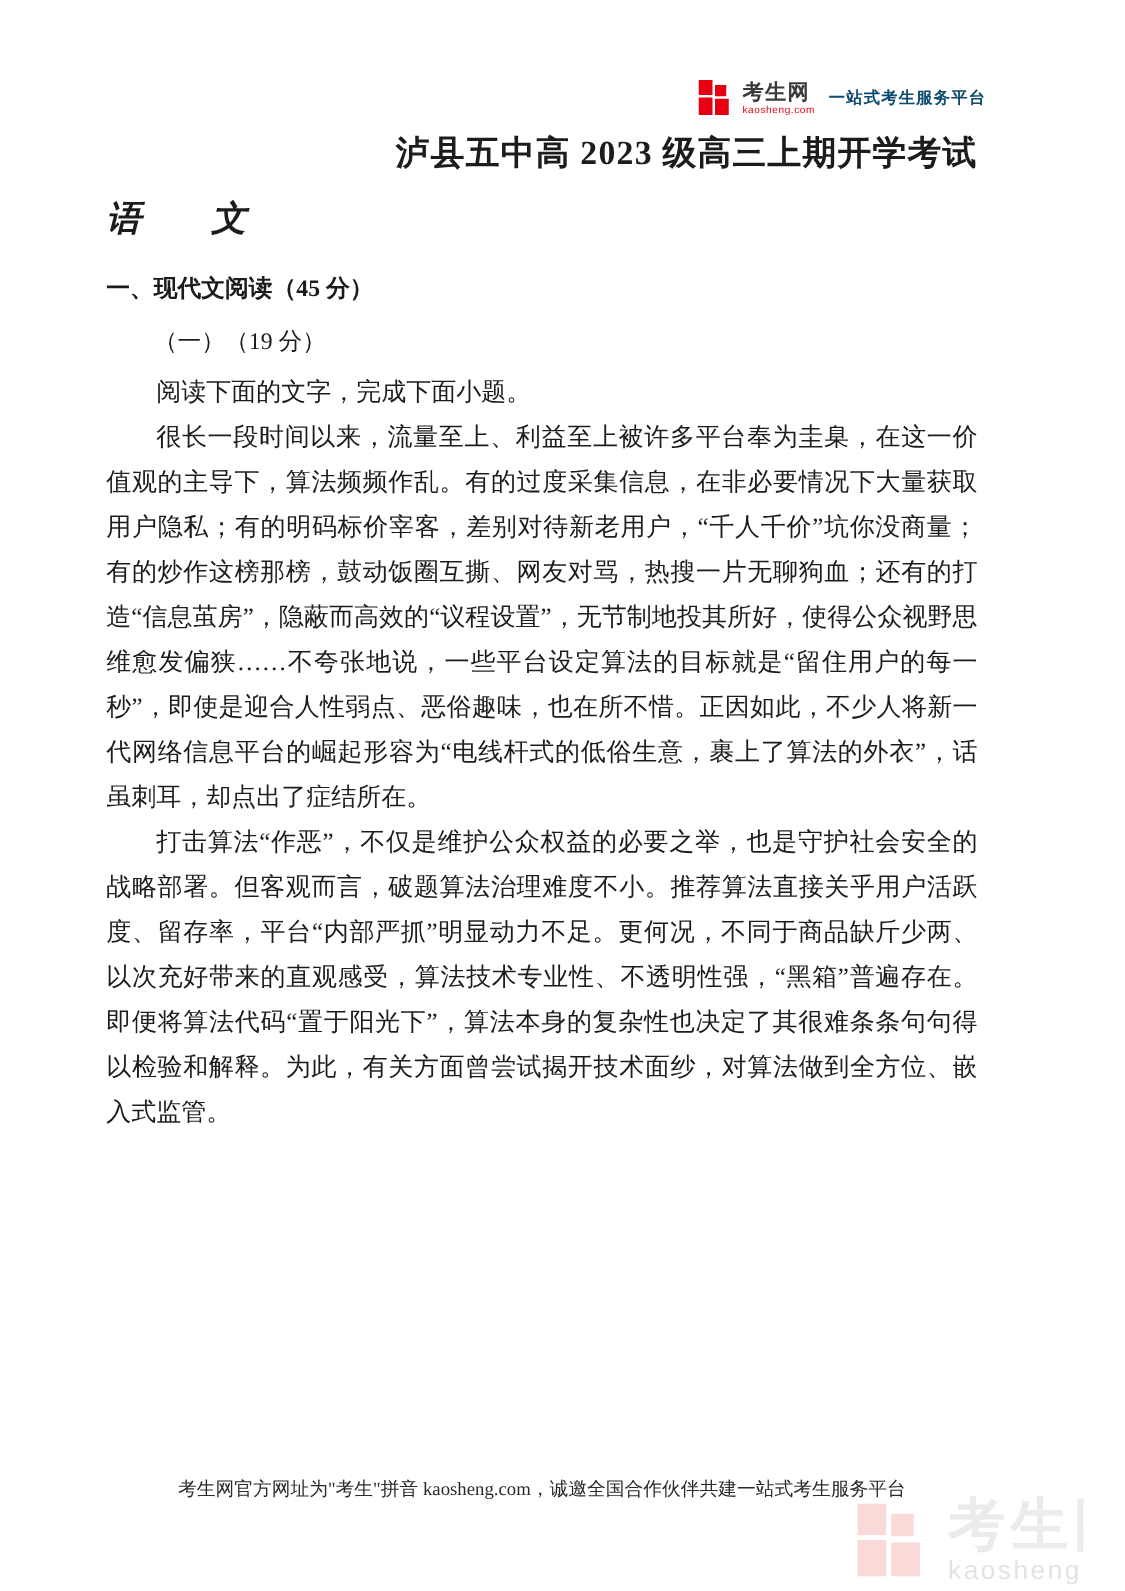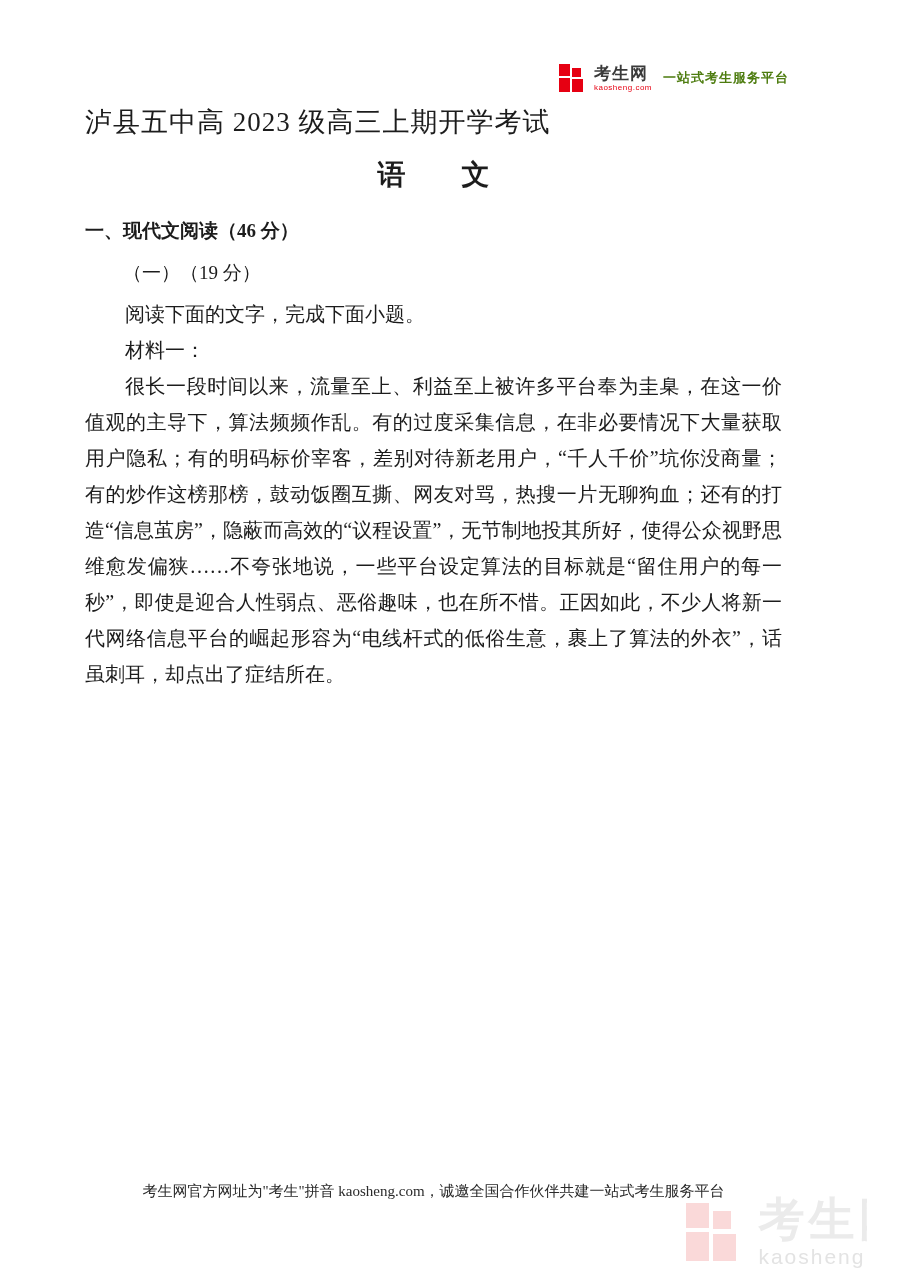--- a/index.html
+++ b/index.html
@@ -15,25 +15,25 @@
   .brand { position:absolute; top:64px; right:78px; display:flex; align-items:center; gap:7px; }
   .brand-icon { position:relative; width:28px; height:28px; }
   .brand-icon .blk { position:absolute; background:#e60012; }
   .brand-icon .b1 { left:0; top:0; width:11px; height:12px; }
   .brand-icon .b2 { left:0; top:14px; width:11px; height:14px; }
   .brand-icon .b3 { left:13px; top:4px; width:9px; height:9px; }
   .brand-icon .b4 { left:13px; top:15px; width:11px; height:13px; }
   .brand-text { display:flex; flex-direction:column; line-height:1; }
   .brand-name { font-family:"Liberation Sans",sans-serif; font-weight:bold; font-size:17px; color:#3a3a3a; letter-spacing:1px; }
   .brand-domain { font-family:"Liberation Sans",sans-serif; font-size:8px; color:#e60012; margin-top:2px; letter-spacing:0.5px; }
-  .brand-tagline { font-family:"Liberation Sans",sans-serif; font-size:13px; font-weight:bold; color:#4d7c0f; margin-left:4px; letter-spacing:1px; }
+  .brand-tagline { font-family:"Liberation Sans",sans-serif; font-size:13px; font-weight:bold; color:#0c4a6e; margin-left:4px; letter-spacing:1px; }
   
   .doc { padding:0 85px; }
-  .doc-title { margin:104px 0 0 0; text-align:left; font-size:27px; font-weight:normal; letter-spacing:1px; }
-  .doc-subject { margin:16px 0 0 0; text-align:center; font-size:28px; font-weight:bold; }
+  .doc-title { margin:104px 0 0 0; text-align:right; font-size:27px; font-weight:bold; letter-spacing:1px; }
+  .doc-subject { margin:16px 0 0 0; text-align:left; font-size:28px; font-weight:bold;font-style:italic; }
   .section-heading { margin:24px 0 0 0; font-size:19px; font-weight:bold; }
   .subsection-heading { margin:16px 0 0 0; font-size:19px; font-weight:normal; text-indent:2em; }
   .line { margin:0; font-size:20px; line-height:36px; text-indent:2em; text-align:justify; }
   .intro { margin-top:10px; }
   
   .footer { position:absolute; left:0; right:0; bottom:72px; text-align:center; font-size:15px; color:#2a2a2a; }
   
   .watermark { position:absolute; bottom:6px; right:-52px; display:flex; align-items:center; gap:14px; opacity:1; }
   .wm-icon { position:relative; width:58px; height:58px; }
   .wm-icon .blk { position:absolute; background:#fad9d9; }
@@ -60,25 +60,25 @@
     <div class="brand-text">
       <span class="brand-name">考生网</span>
       <span class="brand-domain">kaosheng.com</span>
     </div>
     <span class="brand-tagline">一站式考生服务平台</span>
   </div>
 
   <div class="doc">
     <h1 class="doc-title">泸县五中高 2023 级高三上期开学考试</h1>
     <h2 class="doc-subject">语　　文</h2>
-    <h3 class="section-heading">一、现代文阅读（46 分）</h3>
+    <h3 class="section-heading">一、现代文阅读（45 分）</h3>
     <h4 class="subsection-heading">（一）（19 分）</h4>
     <p class="line intro">阅读下面的文字，完成下面小题。</p>
-    <p class="line">材料一：</p>
     <p class="line">很长一段时间以来，流量至上、利益至上被许多平台奉为圭臬，在这一价值观的主导下，算法频频作乱。有的过度采集信息，在非必要情况下大量获取用户隐私；有的明码标价宰客，差别对待新老用户，“千人千价”坑你没商量；有的炒作这榜那榜，鼓动饭圈互撕、网友对骂，热搜一片无聊狗血；还有的打造“信息茧房”，隐蔽而高效的“议程设置”，无节制地投其所好，使得公众视野思维愈发偏狭……不夸张地说，一些平台设定算法的目标就是“留住用户的每一秒”，即使是迎合人性弱点、恶俗趣味，也在所不惜。正因如此，不少人将新一代网络信息平台的崛起形容为“电线杆式的低俗生意，裹上了算法的外衣”，话虽刺耳，却点出了症结所在。</p>
+    <p class="line">打击算法“作恶”，不仅是维护公众权益的必要之举，也是守护社会安全的战略部署。但客观而言，破题算法治理难度不小。推荐算法直接关乎用户活跃度、留存率，平台“内部严抓”明显动力不足。更何况，不同于商品缺斤少两、以次充好带来的直观感受，算法技术专业性、不透明性强，“黑箱”普遍存在。即便将算法代码“置于阳光下”，算法本身的复杂性也决定了其很难条条句句得以检验和解释。为此，有关方面曾尝试揭开技术面纱，对算法做到全方位、嵌入式监管。</p>
   </div>
 
   <div class="footer">考生网官方网址为"考生"拼音 kaosheng.com，诚邀全国合作伙伴共建一站式考生服务平台</div>
 
   <div class="watermark">
     <div class="wm-icon">
       <div class="blk b1"></div>
         <div class="blk b2"></div>
         <div class="blk b3"></div>
         <div class="blk b4"></div>

